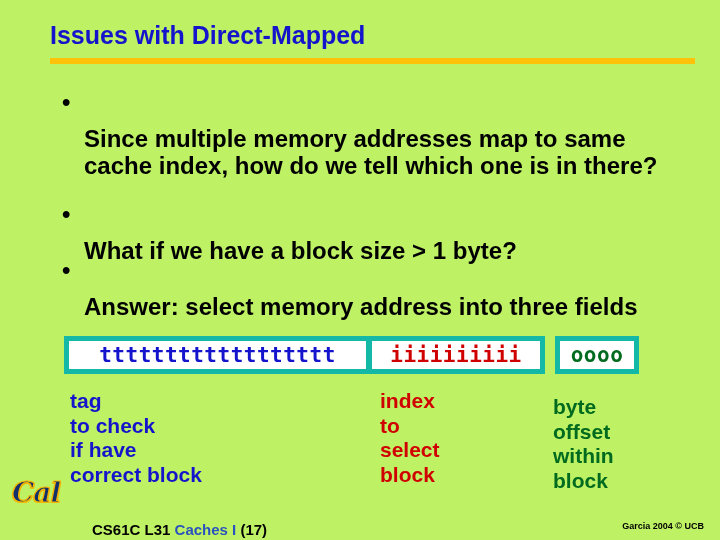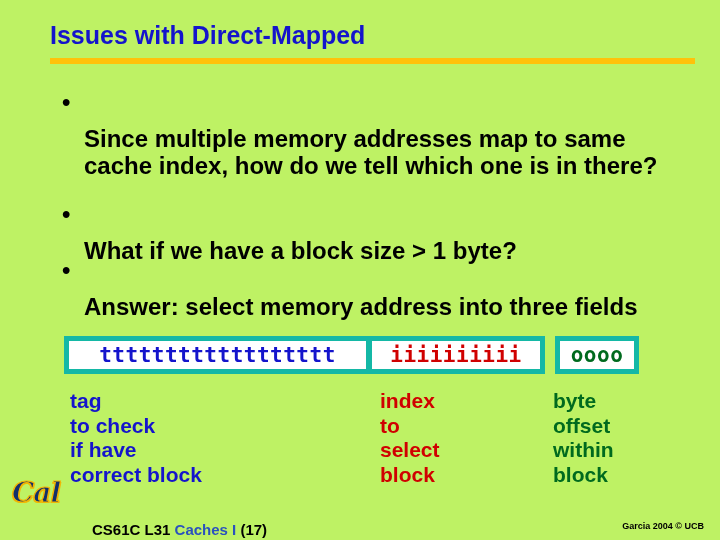--- a/index.html
+++ b/index.html
@@ -96,21 +96,21 @@
   .legend {
     position: absolute;
     top: 389px;
     font-size: 21px;
     font-weight: bold;
     line-height: 1.17;
     white-space: pre-line;
   }
   #legend-tag    { left: 70px;  color: #1414cc; }
   #legend-index  { left: 380px; color: #d00000; }
-  #legend-offset { left: 553px; color: #006a1e; }
+  #legend-offset { left: 553px; color: #006a1e; margin-top: 6px; }
 
   
   #cal-logo {
     position: absolute;
     left: 12px;
     bottom: 22px;
     width: 92px;
     height: 50px;
   }
   #cal-logo .cal-text {

